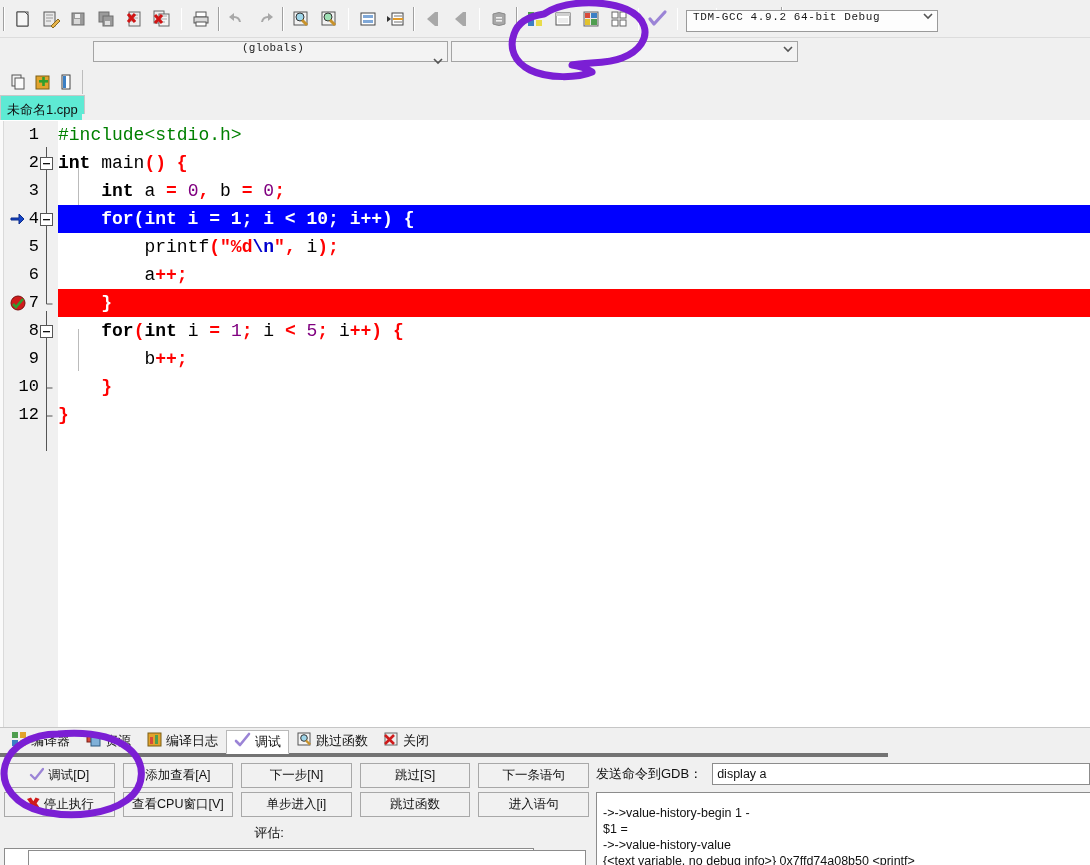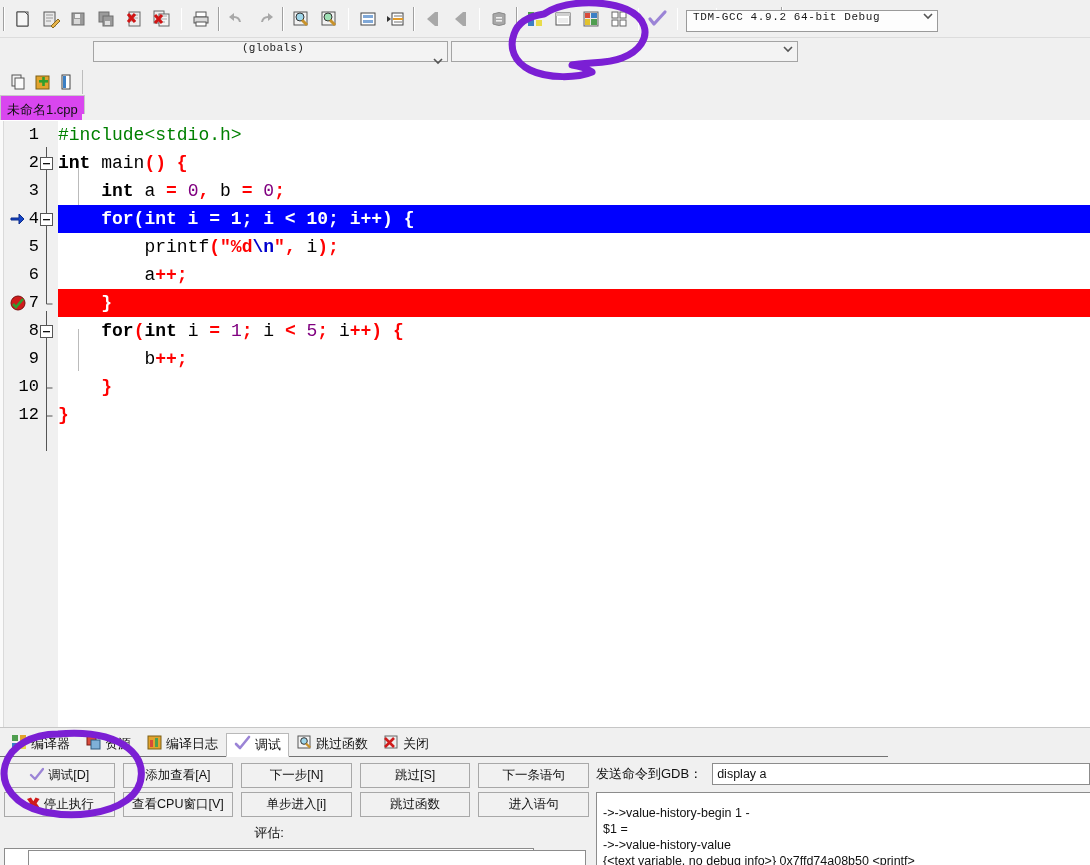--- a/index.html
+++ b/index.html
@@ -56,21 +56,21 @@
   .tabstrip { position: absolute; left: 0; top: 66px; width: 1090px; height: 57px; background:#f0f0f0; }
   .mini-tools {
     position: absolute; left: 6px; top: 4px; height: 24px;
     display: flex; align-items: center;
     border-right: 1px solid #bdbdbd;
     padding-right: 4px;
   }
   .mini-tools .tb-btn { width: 22px; height: 22px; }
   .file-tab {
     position: absolute; left: 0px; top: 29px; height: 28px; min-width: 82px;
-    background: #d946ef; border: 1px solid #c8c8c8; border-bottom: none;
+    background: #5eead4; border: 1px solid #c8c8c8; border-bottom: none;
     display: flex; align-items: center; justify-content: center;
     font-size: 13px; color: #111; padding: 0 6px;
   }
   .tab-rest { position:absolute; left:82px; top:48px; width:1008px; height:9px;
               background:#f0f0f0; border-bottom:1px solid #ffffff; }
 
   
   .editor {
     position: absolute; left: 0; top: 120px; width: 1090px; height: 607px;
     background: #ffffff; border-top: 1px solid #ffffff;
@@ -115,21 +115,21 @@
   .vdot  { position:absolute; width:1px; background:#bbb; }
 
   
   .bottom {
     position: absolute; left: 0; top: 727px; width: 1090px; height: 138px;
     background: #f0f0f0; border-top: 1px solid #c6c6c6;
   }
   .btabs {
     position: absolute; left: 0; top: 3px; height: 26px; width: 888px;
     display: flex; align-items: flex-end; padding-left: 4px;
-    border-bottom: 1px solid #737373;
+    border-bottom: 4px solid #737373;
   }
   .btab {
     height: 24px; display: flex; align-items: center; gap: 4px;
     padding: 0 7px; font-size: 13px; color: #111;
     border: 1px solid transparent;
   }
   .btab.active {
     background: #ffffff; border: 1px solid #b9b9b9; border-bottom: 1px solid #ffffff;
     margin-bottom: -1px;
   }

